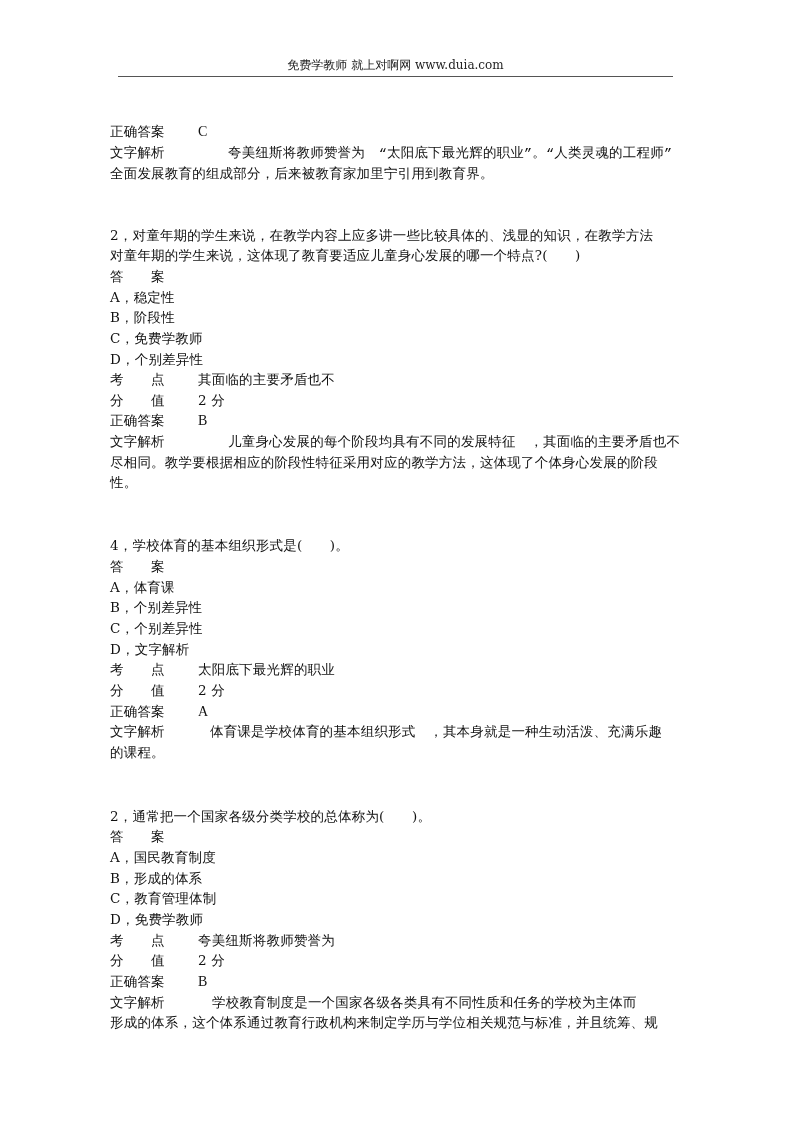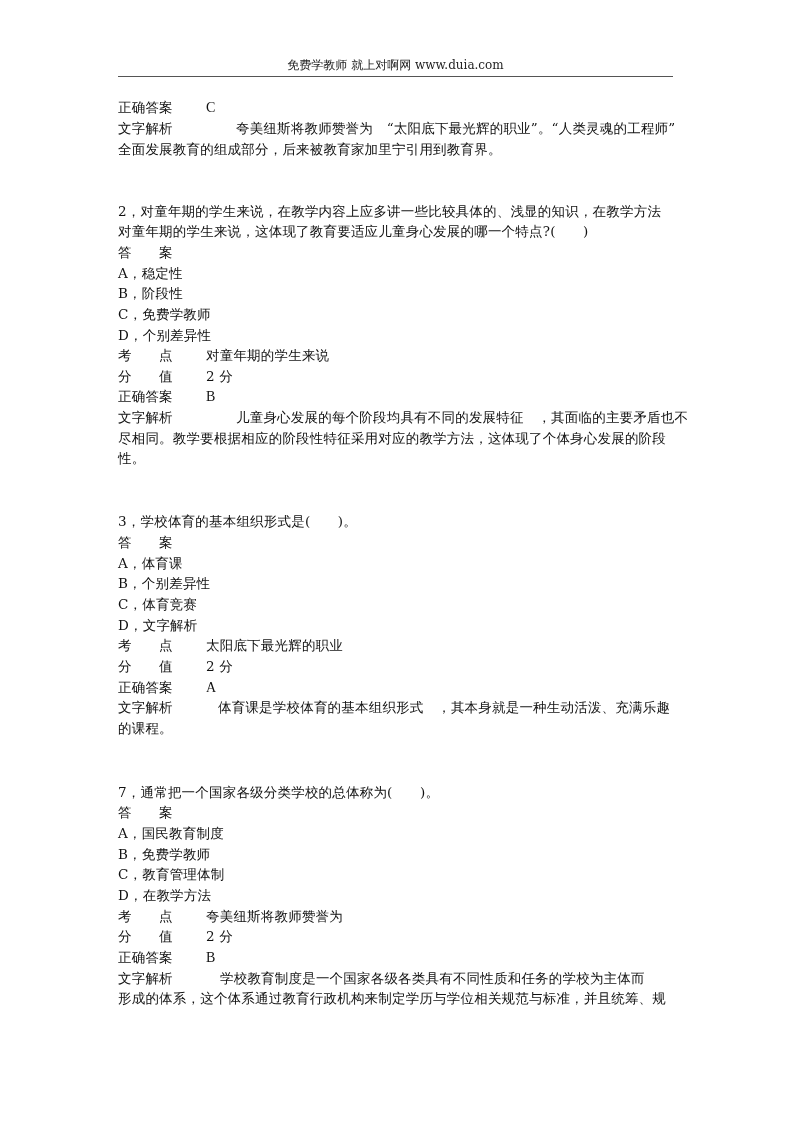--- a/index.html
+++ b/index.html
@@ -29,33 +29,34 @@
     .header-rule {
       position: absolute;
       left: 118px;
       top: 76px;
       width: 555px;
       height: 0;
       border-top: 1px solid #555;
     }
     .line {
       position: absolute;
-      left: 118px;
+      left: 110px;
       width: 560px;
       font-size: 13.5px;
       line-height: 18px;
       white-space: nowrap;
       letter-spacing: 0.2px;
+      margin-top: 24px;
     }
     .label {
       display: inline-block;
       width: 88px;
     }
     .value { display: inline; }
-    .indent { padding-left: 42px; }
+    .indent { padding-left: 42px; font-family: Liberation Mono, monospace; }
     .latin { font-family: "Liberation Serif", serif; font-size: 14px; }
   </style>
 </head>
 <body>
 
 <div class="page-header">免费学教师  就上对啊网  www.duia.com</div>
 <div class="header-rule"></div>
 
 <div class="line" style="top:98px">
   <span class="label">正确答案</span><span class="value latin">C</span>
@@ -66,60 +67,60 @@
 <div class="line" style="top:140px">全面发展教育的组成部分，后来被教育家加里宁引用到教育界。</div>
 
 <div class="line" style="top:202px">2，对童年期的学生来说，在教学内容上应多讲一些比较具体的、浅显的知识，在教学方法</div>
 <div class="line" style="top:222px">对童年期的学生来说，这体现了教育要适应儿童身心发展的哪一个特点?(　　)</div>
 <div class="line" style="top:243px">答　　案</div>
 <div class="line" style="top:264px">A，稳定性</div>
 <div class="line" style="top:284px">B，阶段性</div>
 <div class="line" style="top:305px">C，免费学教师</div>
 <div class="line" style="top:326px">D，个别差异性</div>
 <div class="line" style="top:346px">
-  <span class="label">考　　点</span><span class="value">对童年期的学生来说</span>
+  <span class="label">考　　点</span><span class="value">其面临的主要矛盾也不</span>
 </div>
 <div class="line" style="top:367px">
   <span class="label">分　　值</span><span class="value">2 分</span>
 </div>
 <div class="line" style="top:387px">
   <span class="label">正确答案</span><span class="value latin">B</span>
 </div>
 <div class="line" style="top:408px">
   <span class="label">文字解析</span><span class="value" style="padding-left:30px">儿童身心发展的每个阶段均具有不同的发展特征　，其面临的主要矛盾也不</span>
 </div>
 <div class="line" style="top:429px">尽相同。教学要根据相应的阶段性特征采用对应的教学方法，这体现了个体身心发展的阶段</div>
 <div class="line" style="top:449px">性。</div>
 
-<div class="line" style="top:512px">3，学校体育的基本组织形式是(　　)。</div>
+<div class="line" style="top:512px">4，学校体育的基本组织形式是(　　)。</div>
 <div class="line" style="top:533px">答　　案</div>
 <div class="line" style="top:554px">A，体育课</div>
 <div class="line" style="top:574px">B，个别差异性</div>
-<div class="line" style="top:595px">C，体育竞赛</div>
+<div class="line" style="top:595px">C，个别差异性</div>
 <div class="line" style="top:616px">D，文字解析</div>
 <div class="line" style="top:636px">
   <span class="label">考　　点</span><span class="value">太阳底下最光辉的职业</span>
 </div>
 <div class="line" style="top:657px">
   <span class="label">分　　值</span><span class="value">2 分</span>
 </div>
 <div class="line" style="top:678px">
   <span class="label">正确答案</span><span class="value latin">A</span>
 </div>
 <div class="line" style="top:698px">
   <span class="label">文字解析</span><span class="value" style="padding-left:12px">体育课是学校体育的基本组织形式　，其本身就是一种生动活泼、充满乐趣</span>
 </div>
 <div class="line" style="top:719px">的课程。</div>
 
-<div class="line" style="top:783px">7，通常把一个国家各级分类学校的总体称为(　　)。</div>
+<div class="line" style="top:783px">2，通常把一个国家各级分类学校的总体称为(　　)。</div>
 <div class="line" style="top:803px">答　　案</div>
 <div class="line" style="top:824px">A，国民教育制度</div>
-<div class="line" style="top:845px">B，免费学教师</div>
+<div class="line" style="top:845px">B，形成的体系</div>
 <div class="line" style="top:865px">C，教育管理体制</div>
-<div class="line" style="top:886px">D，在教学方法</div>
+<div class="line" style="top:886px">D，免费学教师</div>
 <div class="line" style="top:907px">
   <span class="label">考　　点</span><span class="value">夸美纽斯将教师赞誉为</span>
 </div>
 <div class="line" style="top:927px">
   <span class="label">分　　值</span><span class="value">2 分</span>
 </div>
 <div class="line" style="top:948px">
   <span class="label">正确答案</span><span class="value latin">B</span>
 </div>
 <div class="line" style="top:969px">

